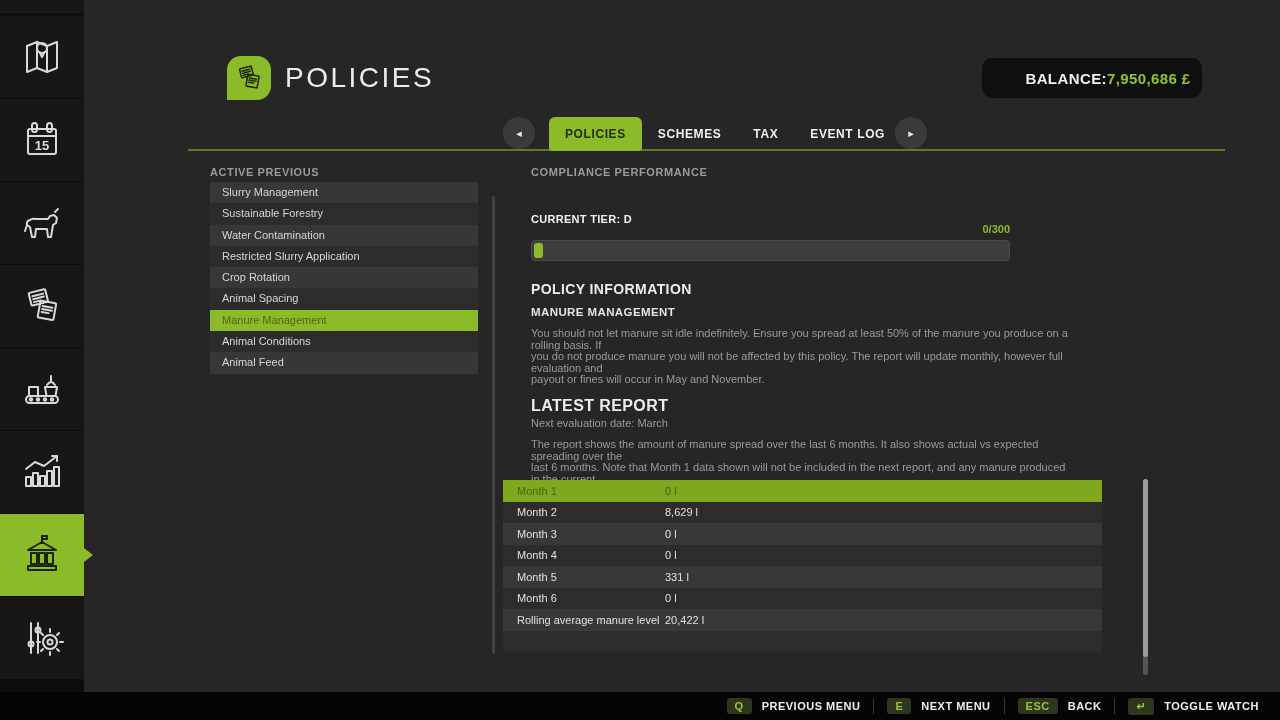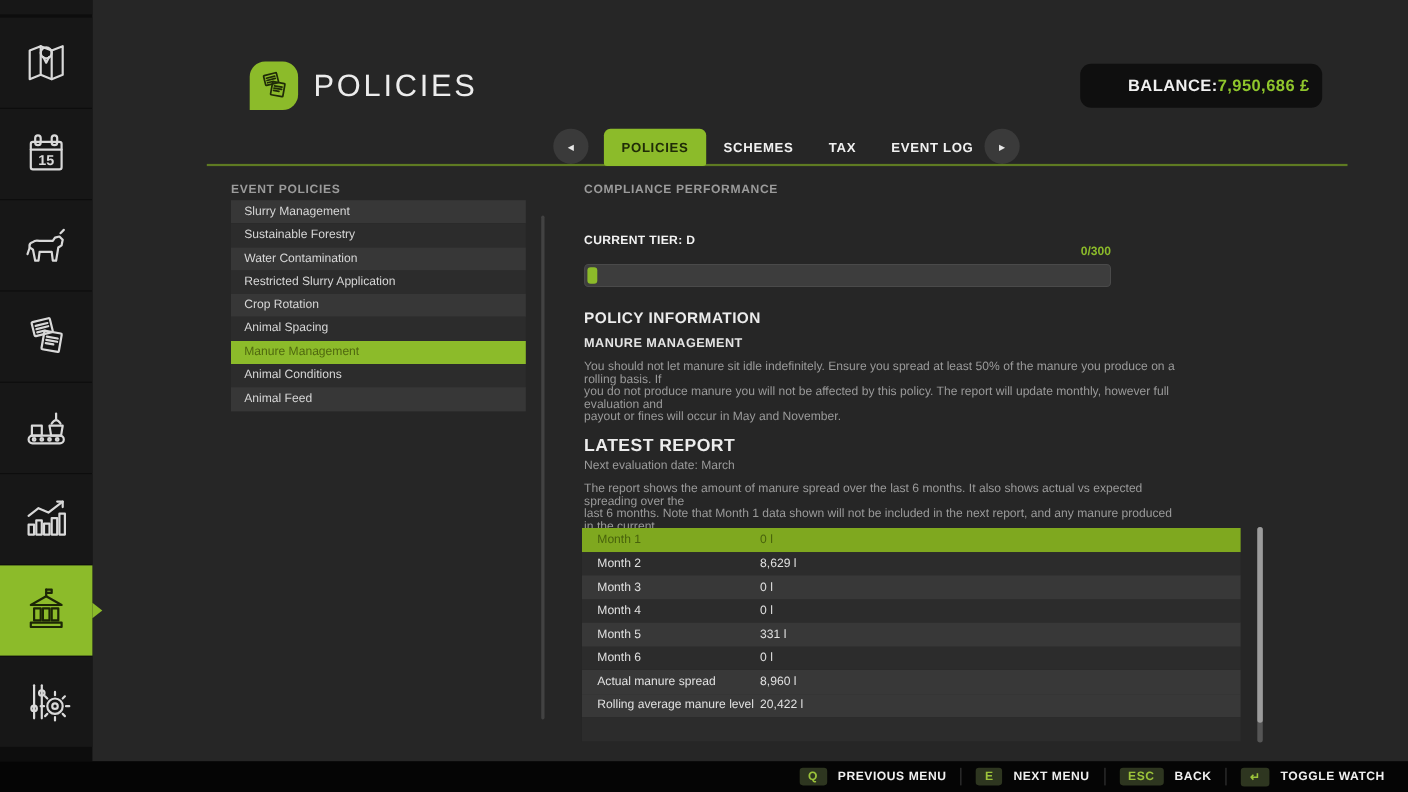--- a/index.html
+++ b/index.html
@@ -66,21 +66,21 @@
   #progress-fill { margin:2px; width:9px; height:15px; background:#8cbb2a; border-radius:3px; }
 
   
   .h-white-lg { position:absolute; left:531px; font-size:14px; font-weight:bold; color:#ececec; letter-spacing:.4px; }
   .h-white-sm { position:absolute; left:531px; font-size:11.5px; font-weight:bold; color:#e4e4e4; letter-spacing:.4px; }
   .body-text { position:absolute; left:531px; width:545px; font-size:11px; line-height:11.6px;
                color:#9a9a9a; white-space:pre-line; }
   #report-eval { position:absolute; left:531px; top:417px; font-size:11px; color:#9a9a9a; }
 
   
-  #report-table { position:absolute; left:529px; top:480px; width:599px; height:197px; overflow:hidden; }
+  #report-table { position:absolute; left:503px; top:480px; width:599px; height:197px; overflow:hidden; }
   .report-row { height:21.5px; display:flex; align-items:center; font-size:11px; color:#e0e0e0; }
   .report-row .label { width:162px; padding-left:14px; flex:none; }
   #report-table .even { background:#383838; }
   #report-table .odd  { background:#2c2c2c; }
   #report-table .highlight { background:#7fa81f; color:#48620c; }
   #table-scroll-track { position:absolute; left:1143px; top:479px; width:5px; height:196px;
                         background:#555; border-radius:3px; }
   #table-scroll-thumb { width:5px; height:178px; background:#9c9c9c; border-radius:3px; }
 
   
@@ -226,21 +226,21 @@
 <div class="tab even active">POLICIES</div>
     <div class="tab odd">SCHEMES</div>
     <div class="tab even">TAX</div>
     <div class="tab odd">EVENT LOG</div>
   </div>
 <div class="tab-arrow" id="tab-next">
   <span>▸</span>
 </div>
 <div id="tab-line"></div>
 
-<div class="section-label" style="left:210px; top:166px">EVENT POLICIES</div>
+<div class="section-label" style="left:210px; top:166px">ACTIVE PREVIOUS</div>
 <div id="policy-list">
 
 <div class="policy-row even">Slurry Management</div>
     <div class="policy-row odd">Sustainable Forestry</div>
     <div class="policy-row even">Water Contamination</div>
     <div class="policy-row odd">Restricted Slurry Application</div>
     <div class="policy-row even">Crop Rotation</div>
     <div class="policy-row odd">Animal Spacing</div>
     <div class="policy-row even selected">Manure Management</div>
     <div class="policy-row odd">Animal Conditions</div>
@@ -292,24 +292,20 @@
     <div class="report-row even">
       <span class="label">Month 5</span>
       <span class="value">331 l</span>
     </div>
 
     <div class="report-row odd">
       <span class="label">Month 6</span>
       <span class="value">0 l</span>
     </div>
 
-    <div class="report-row even">
-      <span class="label">Actual manure spread</span>
-      <span class="value">8,960 l</span>
-    </div>
 
 
     <div class="report-row even">
       <span class="label">Rolling average manure level</span>
       <span class="value">20,422 l</span>
     </div>
 
     <div class="report-row odd">
       <span class="label"></span>
       <span class="value"></span>

